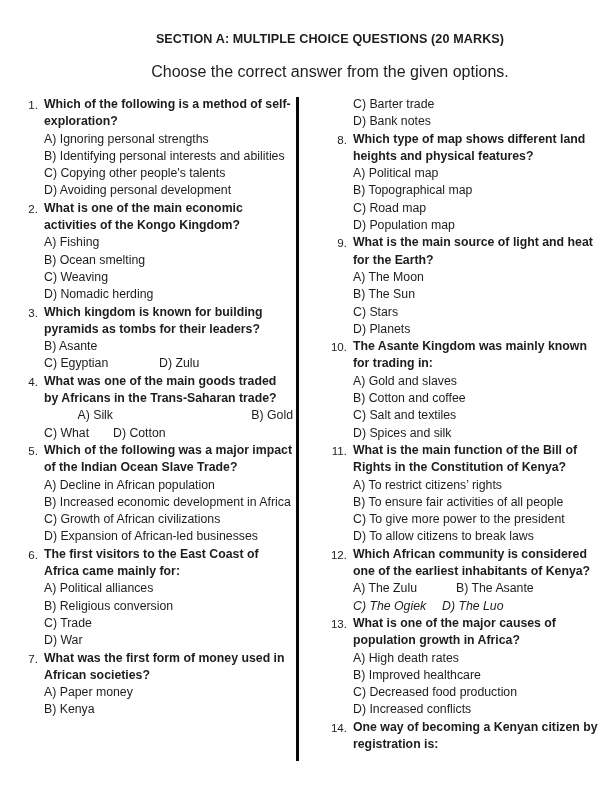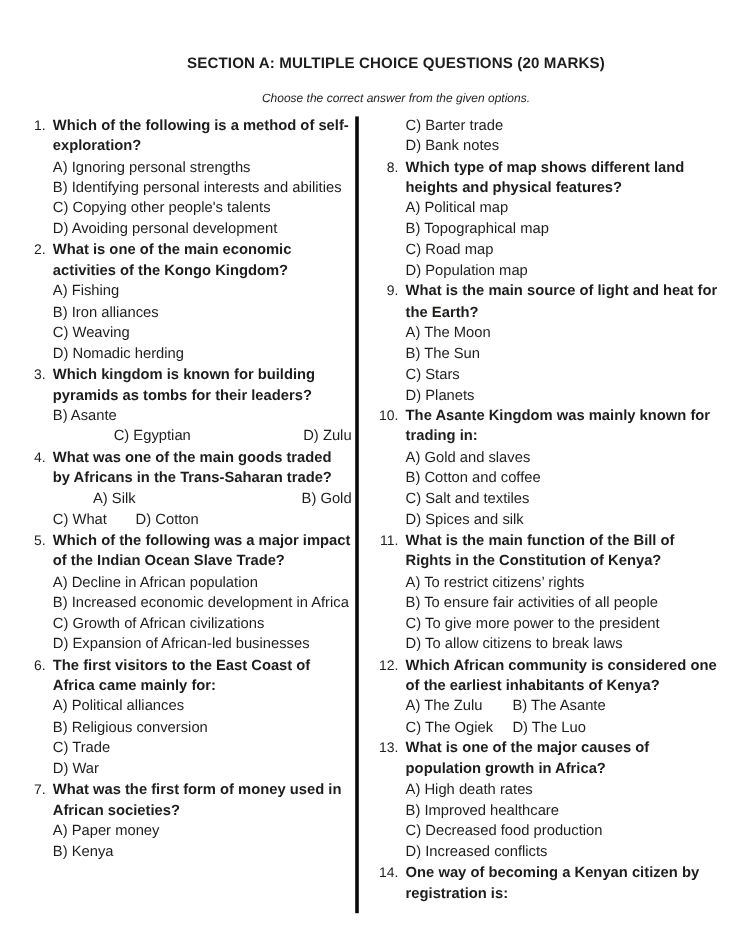--- a/index.html
+++ b/index.html
@@ -4,37 +4,37 @@
 <style>
   html,body { margin:0; padding:0; background:#ffffff; }
   .page {
     position:relative;
     width:612px; height:792px;
     background:#ffffff;
     color:#1d1d1b;
     font-family:"Liberation Sans", sans-serif;
     overflow:hidden;
   }
-  .header { position:absolute; top:46px; left:0; right:0; text-align:center;padding-left:48px; }
+  .header { position:absolute; top:32px; left:0; right:0; text-align:center;padding-left:48px; }
   .title { font-weight:700; font-size:12.6px; letter-spacing:0.1px; }
-  .instruction { font-style:italic; font-size:10px; margin-top:17px; }
+  .instruction { font-size:16px; margin-top:17px; }
 
   .divider {
     position:absolute;
     left:296px; top:97px;
     width:2.5px; height:664px;
     background:#0a0a0a;
   }
 
   .col { position:absolute; top:96px; font-size:12.3px; line-height:17.3px; }
   .col-left  { left:17px;  width:276px; }
   .col-right { left:310px; width:289px; }
 
   .question { display:grid; grid-template-columns:21px 1fr; column-gap:6px; }
-  .col-right .question { grid-template-columns:22px 1fr; }
+  .col-right .question { grid-template-columns:22px 1fr;margin-left:15px; }
   .qnum { text-align:right; font-size:11.6px; }
   .qtext { font-weight:700; }
   .option { font-weight:400; }
   .pair { display:grid; }
   .pair span { display:block; }
 </style>
 </head>
 <body>
 
 <div class="page">
@@ -54,33 +54,33 @@
           <div class="option">B) Identifying personal interests and abilities</div>
           <div class="option">C) Copying other people's talents</div>
           <div class="option">D) Avoiding personal development</div>
         </div>
       </div>
       <div class="question">
         <div class="qnum">2.</div>
         <div class="qbody">
           <div class="qtext">What is one of the main economic activities of the Kongo Kingdom?</div>
           <div class="option">A) Fishing</div>
-          <div class="option">B) Iron alliances</div>
+          <div class="option">B) Ocean smelting</div>
           <div class="option">C) Weaving</div>
           <div class="option">D) Nomadic herding</div>
         </div>
       </div>
       <div class="question">
         <div class="qnum">3.</div>
         <div class="qbody">
           <div class="qtext">Which kingdom is known for building pyramids as tombs for their leaders?</div>
           <div class="pair" style="grid-template-columns: 115px 1fr;">
             <span class="option">B) Asante</span>
           </div>
-          <div class="pair" style="grid-template-columns: 115px 1fr; text-align: right;">
+          <div class="pair" style="grid-template-columns: 115px 1fr;">
             <span class="option">C) Egyptian</span>
             <span class="option">D) Zulu</span>
           </div>
         </div>
       </div>
       <div class="question">
         <div class="qnum">4.</div>
         <div class="qbody">
           <div class="qtext">What was one of the main goods traded by Africans in the Trans-Saharan trade?</div>
           <div class="pair" style="grid-template-columns: 69px 1fr; text-align: right;">
@@ -167,25 +167,25 @@
           <div class="option">A) To restrict citizens’ rights</div>
           <div class="option">B) To ensure fair activities of all people</div>
           <div class="option">C) To give more power to the president</div>
           <div class="option">D) To allow citizens to break laws</div>
         </div>
       </div>
       <div class="question">
         <div class="qnum">12.</div>
         <div class="qbody">
           <div class="qtext">Which African community is considered one of the earliest inhabitants of Kenya?</div>
-          <div class="pair" style="grid-template-columns: 89px 1fr;">
+          <div class="pair" style="grid-template-columns: 89px 1fr; gap: 14px;">
             <span class="option">A) The Zulu</span>
             <span class="option">B) The Asante</span>
           </div>
-          <div class="pair" style="grid-template-columns: 89px 1fr;">
+          <div class="pair" style="grid-template-columns: 89px 1fr; font-style: italic;">
             <span class="option">C) The Ogiek</span>
             <span class="option">D) The Luo</span>
           </div>
         </div>
       </div>
       <div class="question">
         <div class="qnum">13.</div>
         <div class="qbody">
           <div class="qtext">What is one of the major causes of population growth in Africa?</div>
           <div class="option">A) High death rates</div>

